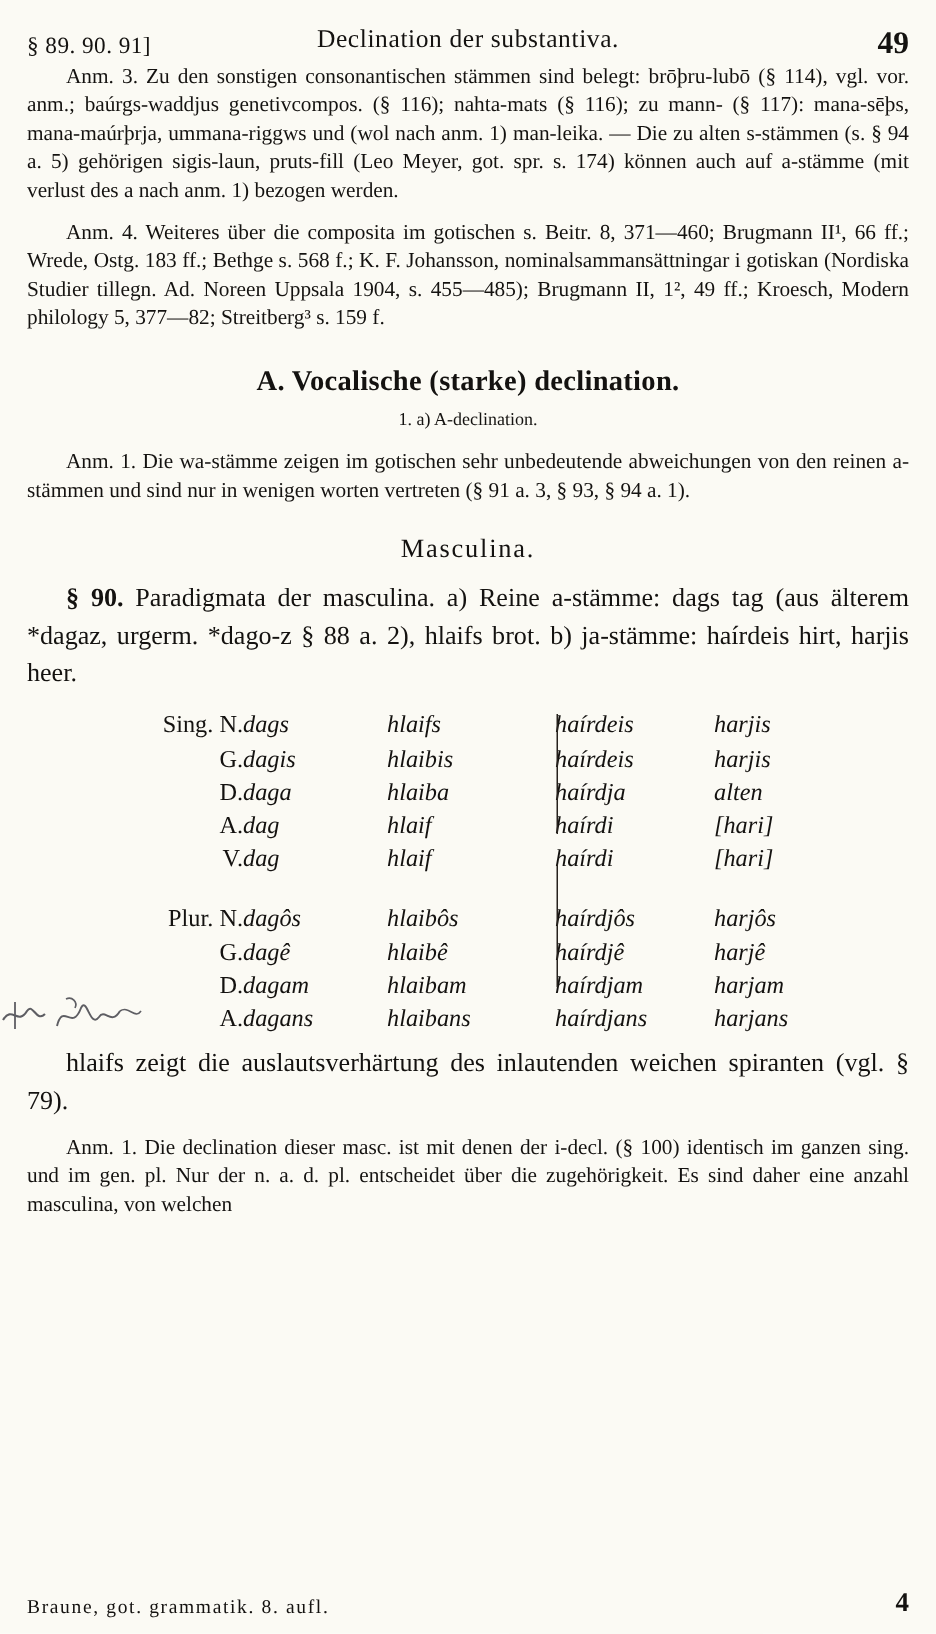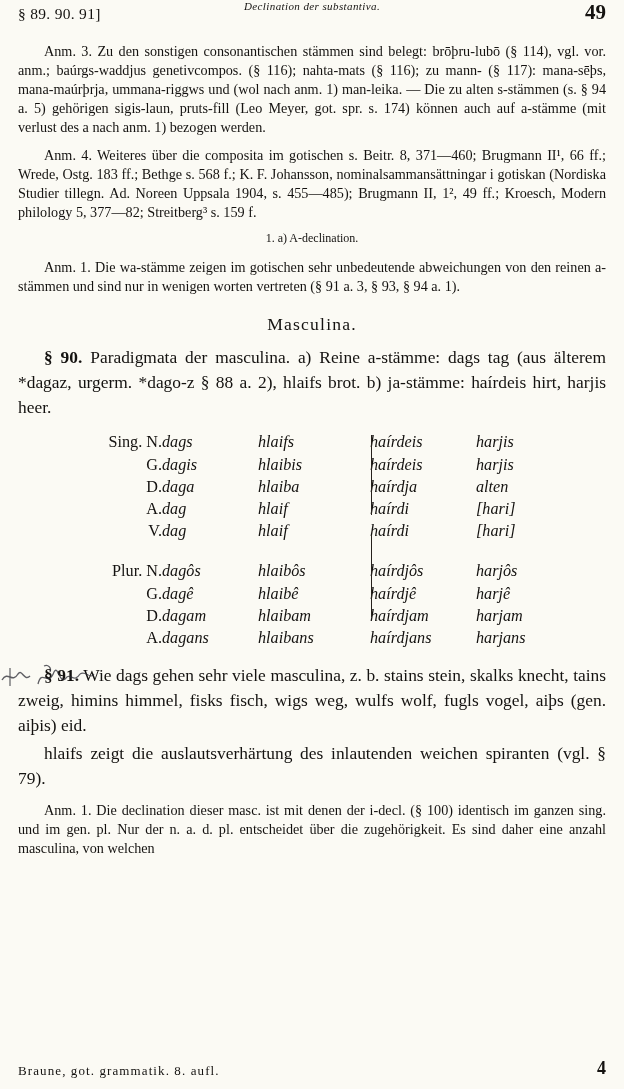--- a/index.html
+++ b/index.html
@@ -12,36 +12,35 @@
     width: 624px;
     height: 1089px;
     background: #fbfaf4;
     font-family: "Liberation Serif", serif;
     color: #141210;
     overflow: hidden;
   }
   
   .runhead {
     position: absolute;
-    top: 0;
+    top: 16px;
     left: 18px;
     right: 18px;
     height: 26px;
     display: flex;
     align-items: baseline;
     font-size: 15.5px;
   }
   .runhead .rh-left { letter-spacing: .3px; }
   .runhead .rh-center {
     position: absolute;
     left: 0; right: 0;
     text-align: center;
-    font-size: 11px;
+    font-size: 17px;
     letter-spacing: .4px;
-    font-style: italic;
   }
   .runhead .rh-right {
     font-size: 21px;
     font-weight: bold;
     margin-left: auto;
     position: relative;
     z-index: 2;
   }
   .body {
     position: absolute;
@@ -165,20 +164,21 @@
     <p class="anm indent">
       <span class="lbl">Anm. 3.</span>
       <span>Zu den sonstigen consonantischen stämmen sind belegt: brōþru-lubō (§ 114), vgl. vor. anm.; baúrgs-waddjus genetivcompos. (§ 116); nahta-mats (§ 116); zu mann- (§ 117): mana-sēþs, mana-maúrþrja, ummana-riggws und (wol nach anm. 1) man-leika. — Die zu alten s-stämmen (s. § 94 a. 5) gehörigen sigis-laun, pruts-fill (Leo Meyer, got. spr. s. 174) können auch auf a-stämme (mit verlust des a nach anm. 1) bezogen werden.</span>
     </p>
 
     <p class="anm indent">
       <span class="lbl">Anm. 4.</span>
       <span>Weiteres über die composita im gotischen s. Beitr. 8, 371—460; Brugmann II¹, 66 ff.; Wrede, Ostg. 183 ff.; Bethge s. 568 f.; K. F. Johansson, nominalsammansättningar i gotiskan (Nordiska Studier tillegn. Ad. Noreen Uppsala 1904, s. 455—485); Brugmann II, 1², 49 ff.; Kroesch, Modern philology 5, 377—82; Streitberg³ s. 159 f.</span>
     </p>
 
+    <h2 class="sec-head">A. Vocalische (starke) declination.</h2>
     <h3 class="sub-head">1. a) A-declination.</h3>
 
 
     <p class="anm indent" style="margin-top:6px;">
       <span class="lbl">Anm. 1.</span>
       <span>Die wa-stämme zeigen im gotischen sehr unbedeutende abweichungen von den reinen a-stämmen und sind nur in wenigen worten vertreten (§ 91 a. 3, § 93, § 94 a. 1).</span>
     </p>
 
     <h3 class="mascu">Masculina.</h3>
 
@@ -255,24 +255,20 @@
             <td class="c-case">A.</td>
             <td class="c1">dagans</td>
             <td class="c2">hlaibans</td>
             <td class="c3">haírdjans</td>
             <td class="c4">harjans</td>
           </tr>
         </tbody>
       </table>
     </div>
 
-    <p class="main-par indent" style="margin-top:14px;">
-      <span class="blk">§ 91.</span>
-      <span>Wie dags gehen sehr viele masculina, z. b. stains stein, skalks knecht, tains zweig, himins himmel, fisks fisch, wigs weg, wulfs wolf, fugls vogel, aiþs (gen. aiþis) eid.</span>
-    </p>
     <p class="main-par indent" style="margin-top:4px;">hlaifs zeigt die auslautsverhärtung des inlautenden weichen spiranten (vgl. § 79).</p>
 
     <p class="anm indent" style="margin-top:10px;">
       <span class="lbl">Anm. 1.</span>
       <span>Die declination dieser masc. ist mit denen der i-decl. (§ 100) identisch im ganzen sing. und im gen. pl. Nur der n. a. d. pl. entscheidet über die zugehörigkeit. Es sind daher eine anzahl masculina, von welchen</span>
     </p>
 
   </div>
 
   <svg class="scribble" viewBox="0 0 96 32">

